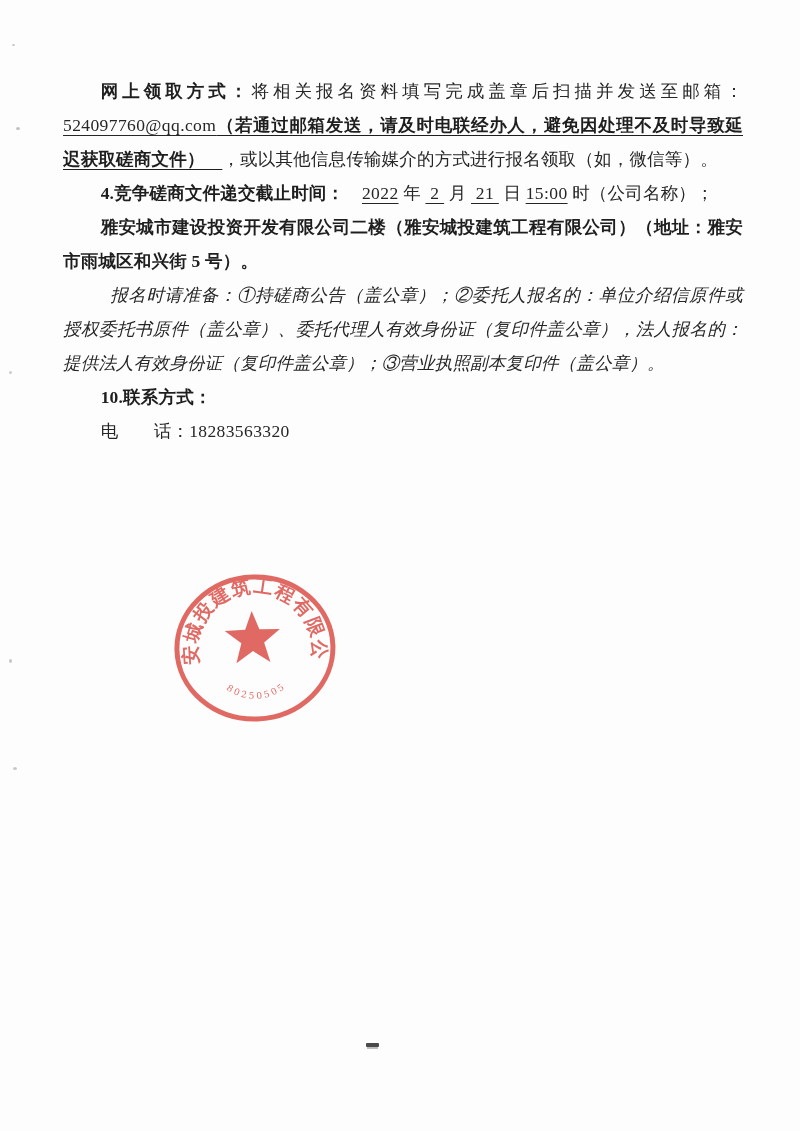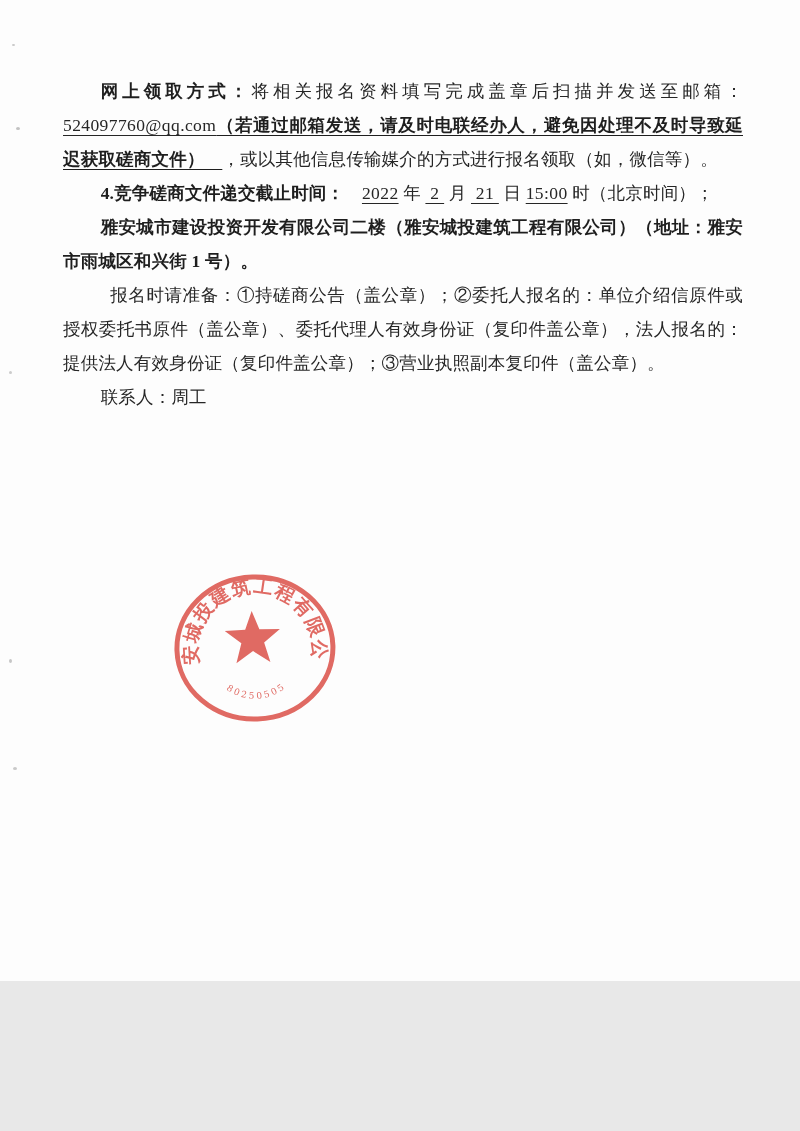--- a/index.html
+++ b/index.html
@@ -1,37 +1,37 @@
 <!DOCTYPE html>
 <html><head>
 <meta charset="utf-8">
 <style>
   html,body{margin:0;padding:0;background:#e8e8e8;}
   .page{
     position:relative;
-    width:800px;height:981px;
+    width:800px;height:1131px;
     margin:0 auto;
     background:#fdfdfd;
     font-family:"Liberation Serif","DejaVu Serif",serif;
     color:#262626;
     overflow:hidden;
   }
   .content{
     position:absolute;
     left:63px; right:57px; top:74px;
     text-align:justify;
   }
   .para{
     margin:0;
     font-size:17.5px;
     line-height:34px;
     letter-spacing:0.2px;
   }
   .indent{text-indent:2.15em;}
-  .indent-lg{text-indent:2.7em;}
+  .indent-lg{text-indent:2.7em;font-style:italic;}
   .seg.b{font-weight:bold;color:#1e1e1e;}
   .seg.u{
     text-decoration:underline;
     text-underline-offset:4px;
     text-decoration-thickness:1.3px;
   }
   .seg.latin{letter-spacing:0.4px;}
   
   .seal{
     position:absolute;
@@ -55,24 +55,25 @@
     box-shadow:0 3px 0 -1px #bdbdbd;
   }
 </style>
 </head>
 <body>
 
 <div class="page">
 
   <div class="content">
       <p class="para indent"><span class="seg b">网上领取方式：</span><span class="seg">将相关报名资料填写完成盖章后扫描并发送至邮箱：</span><span class="seg u latin">524097760@qq.com</span><span class="seg b u">（若通过邮箱发送，请及时电联经办人，避免因处理不及时导致延迟获取磋商文件）　</span><span class="seg">，或以其他信息传输媒介的方式进行报名领取（如，微信等）。</span></p>
-      <p class="para indent"><span class="seg b">4.竞争磋商文件递交截止时间：</span><span class="seg">　</span><span class="seg u latin">2022</span><span class="seg"> 年 </span><span class="seg u latin">&nbsp;2&nbsp;</span><span class="seg"> 月 </span><span class="seg u latin">&nbsp;21&nbsp;</span><span class="seg"> 日 </span><span class="seg u latin">15:00</span><span class="seg"> 时（北京时间）；</span></p>
-      <p class="para indent"><span class="seg b">雅安城市建设投资开发有限公司二楼（雅安城投建筑工程有限公司）（地址：雅安市雨城区和兴街 1 号）。</span></p>
+      <p class="para indent"><span class="seg b">4.竞争磋商文件递交截止时间：</span><span class="seg">　</span><span class="seg u latin">2022</span><span class="seg"> 年 </span><span class="seg u latin">&nbsp;2&nbsp;</span><span class="seg"> 月 </span><span class="seg u latin">&nbsp;21&nbsp;</span><span class="seg"> 日 </span><span class="seg u latin">15:00</span><span class="seg"> 时（公司名称）；</span></p>
+      <p class="para indent"><span class="seg b">雅安城市建设投资开发有限公司二楼（雅安城投建筑工程有限公司）（地址：雅安市雨城区和兴街 5 号）。</span></p>
       <p class="para indent-lg"><span class="seg">报名时请准备：①持磋商公告（盖公章）；②委托人报名的：单位介绍信原件或授权委托书原件（盖公章）、委托代理人有效身份证（复印件盖公章），法人报名的：提供法人有效身份证（复印件盖公章）；③营业执照副本复印件（盖公章）。</span></p>
-      <p class="para indent"><span class="seg">联系人：周工</span></p>
+      <p class="para indent"><span class="seg b">10.联系方式：</span></p>
+      <p class="para indent"><span class="seg">电　　话：</span><span class="seg latin">18283563320</span></p>
     </div>
 
   <div class="seal">
     <svg viewBox="0 0 168 156" width="168" height="156">
       <defs>
         <path id="sealTextArc" d="M 29 97 A 58 58 0 1 1 139 97" fill="none"></path>
         <path id="sealNumArc" d="M 42 103 A 49 49 0 0 0 126 103" fill="none"></path>
       </defs>
       <ellipse cx="84" cy="76" rx="78" ry="71" fill="none" stroke-width="5" stroke="#dc4a42"></ellipse>
       <polygon points="82,39 89.1,57.3 109.6,58 93.4,70.7 99,90.5 82,79 65,90.5 70.6,70.7 54.4,58 74.9,57.3" fill="#dc4a42"></polygon>

